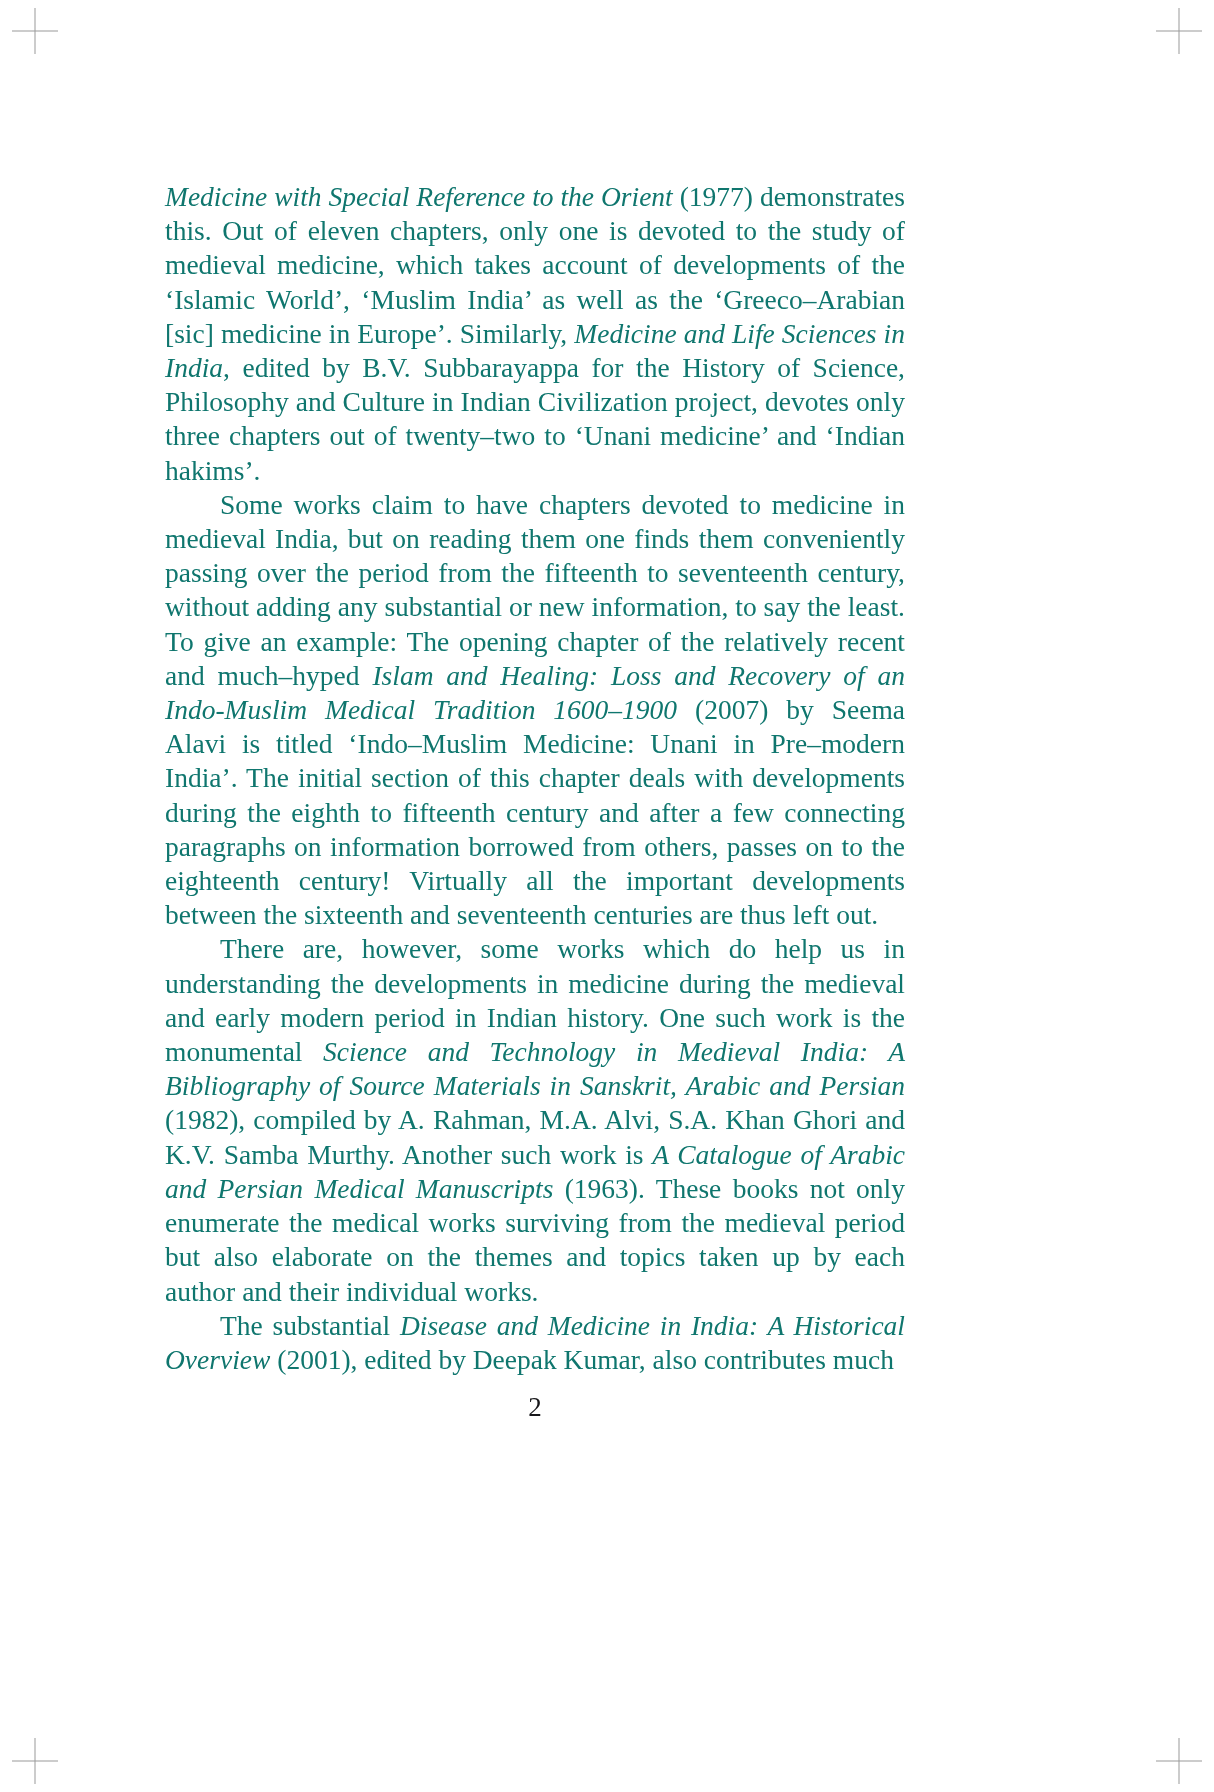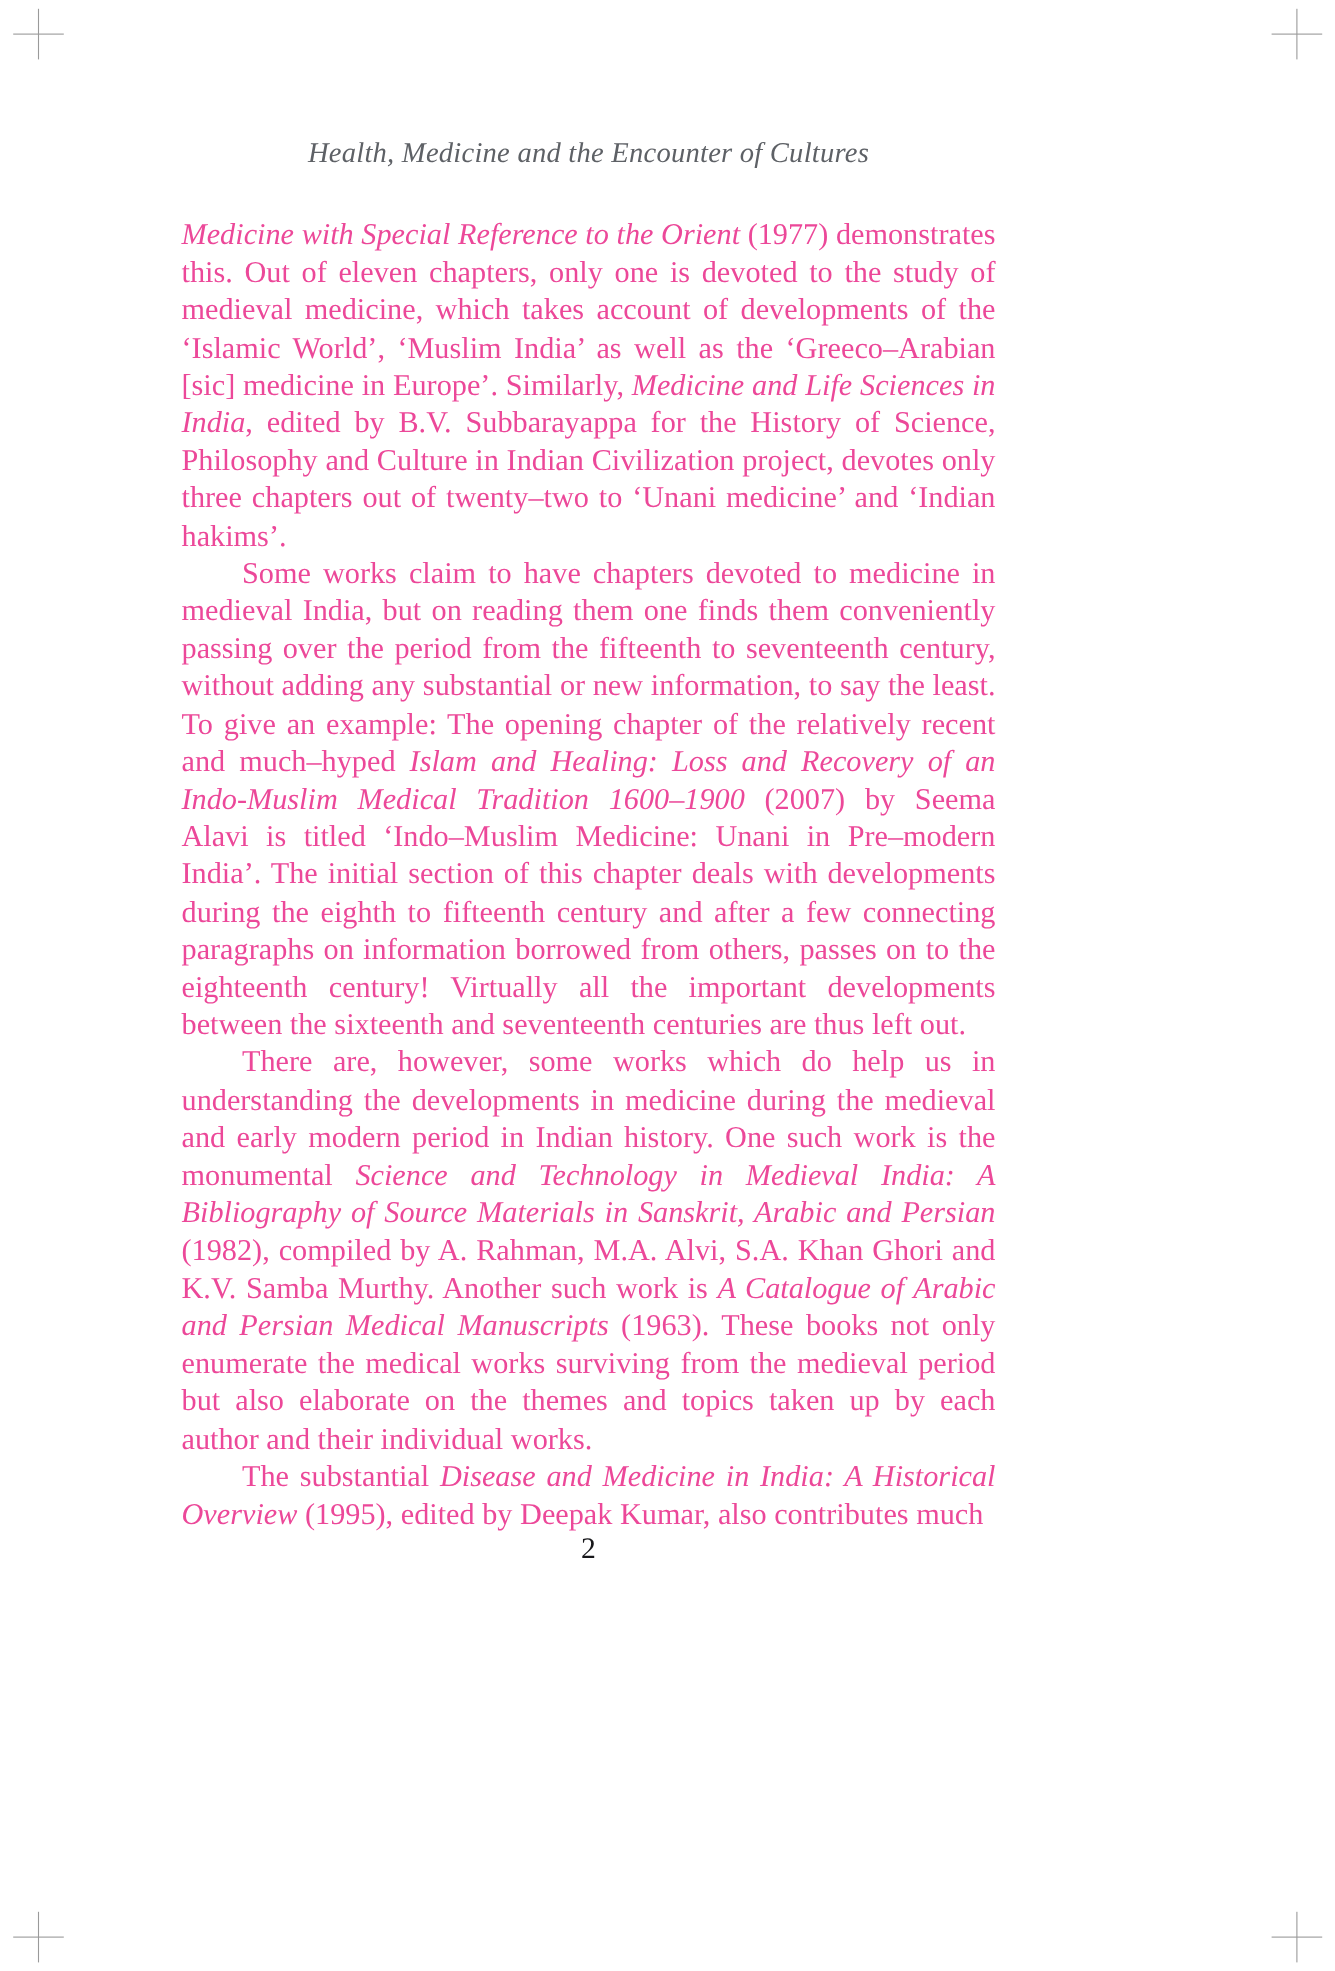--- a/index.html
+++ b/index.html
@@ -60,26 +60,26 @@
     text-align: center;
     font-style: italic;
     font-size: 26px;
     letter-spacing: 0.2px;
     color: #5e6166;
     white-space: nowrap;
   }
 
   .body-text {
     position: absolute;
-    top: 196px;
+    top: 180px;
     left: 0;
     width: 740px;
     font-size: 27.5px;
     line-height: 34.2px;
-    color: #ec4899;
+    color: #0f766e;
     text-align: justify;
     text-justify: inter-word;
     hyphens: none;
   }
 
   .body-text p {
     margin: 0;
     text-indent: 0;
   }
   .body-text p.indented {
@@ -102,24 +102,23 @@
 </head>
 <body>
 
 <div class="crop-mark cm-tl"></div>
 <div class="crop-mark cm-tr"></div>
 <div class="crop-mark cm-bl"></div>
 <div class="crop-mark cm-br"></div>
 
 <div class="page">
 
-  <div class="running-head">Health, Medicine and the Encounter of Cultures</div>
 
   <div class="body-text" id="body-text">
       <p><i>Medicine with Special Reference to the Orient</i><span> (1977) demonstrates this. Out of eleven chapters, only one is devoted to the study of medieval medicine, which takes account of developments of the ‘Islamic World’, ‘Muslim India’ as well as the ‘Greeco–Arabian [sic] medicine in Europe’. Similarly, </span><i>Medicine and Life Sciences in India</i><span>, edited by B.V. Subbarayappa for the History of Science, Philosophy and Culture in Indian Civilization project, devotes only three chapters out of twenty–two to ‘Unani medicine’ and ‘Indian hakims’.</span></p>
       <p class="indented"><span>Some works claim to have chapters devoted to medicine in medieval India, but on reading them one finds them conveniently passing over the period from the fifteenth to seventeenth century, without adding any substantial or new information, to say the least. To give an example: The opening chapter of the relatively recent and much–hyped </span><i>Islam and Healing: Loss and Recovery of an Indo-Muslim Medical Tradition 1600–1900</i><span> (2007) by Seema Alavi is titled ‘Indo–Muslim Medicine: Unani in Pre–modern India’. The initial section of this chapter deals with developments during the eighth to fifteenth century and after a few connecting paragraphs on information borrowed from others, passes on to the eighteenth century! Virtually all the important developments between the sixteenth and seventeenth centuries are thus left out.</span></p>
       <p class="indented"><span>There are, however, some works which do help us in understanding the developments in medicine during the medieval and early modern period in Indian history. One such work is the monumental </span><i>Science and Technology in Medieval India: A Bibliography of Source Materials in Sanskrit, Arabic and Persian</i><span> (1982), compiled by A. Rahman, M.A. Alvi, S.A. Khan Ghori and K.V. Samba Murthy. Another such work is </span><i>A Catalogue of Arabic and Persian Medical Manuscripts</i><span> (1963). These books not only enumerate the medical works surviving from the medieval period but also elaborate on the themes and topics taken up by each author and their individual works.</span></p>
-      <p class="indented"><span>The substantial </span><i>Disease and Medicine in India: A Historical Overview</i><span> (1995), edited by Deepak Kumar, also contributes much</span></p>
+      <p class="indented"><span>The substantial </span><i>Disease and Medicine in India: A Historical Overview</i><span> (2001), edited by Deepak Kumar, also contributes much</span></p>
     </div>
 
   <div class="page-number">2</div>
 
 </div>
 
 </body></html>

